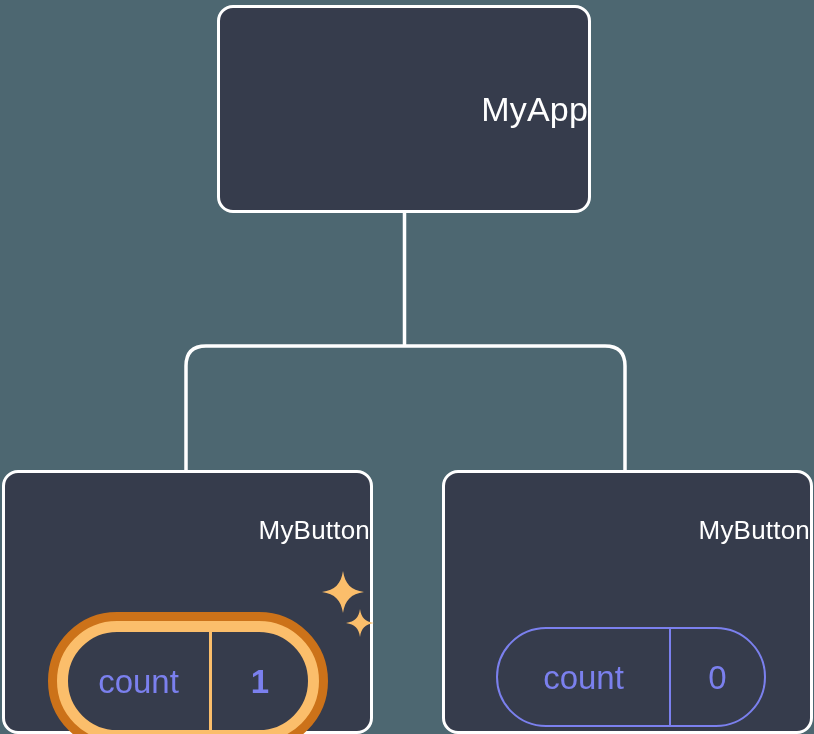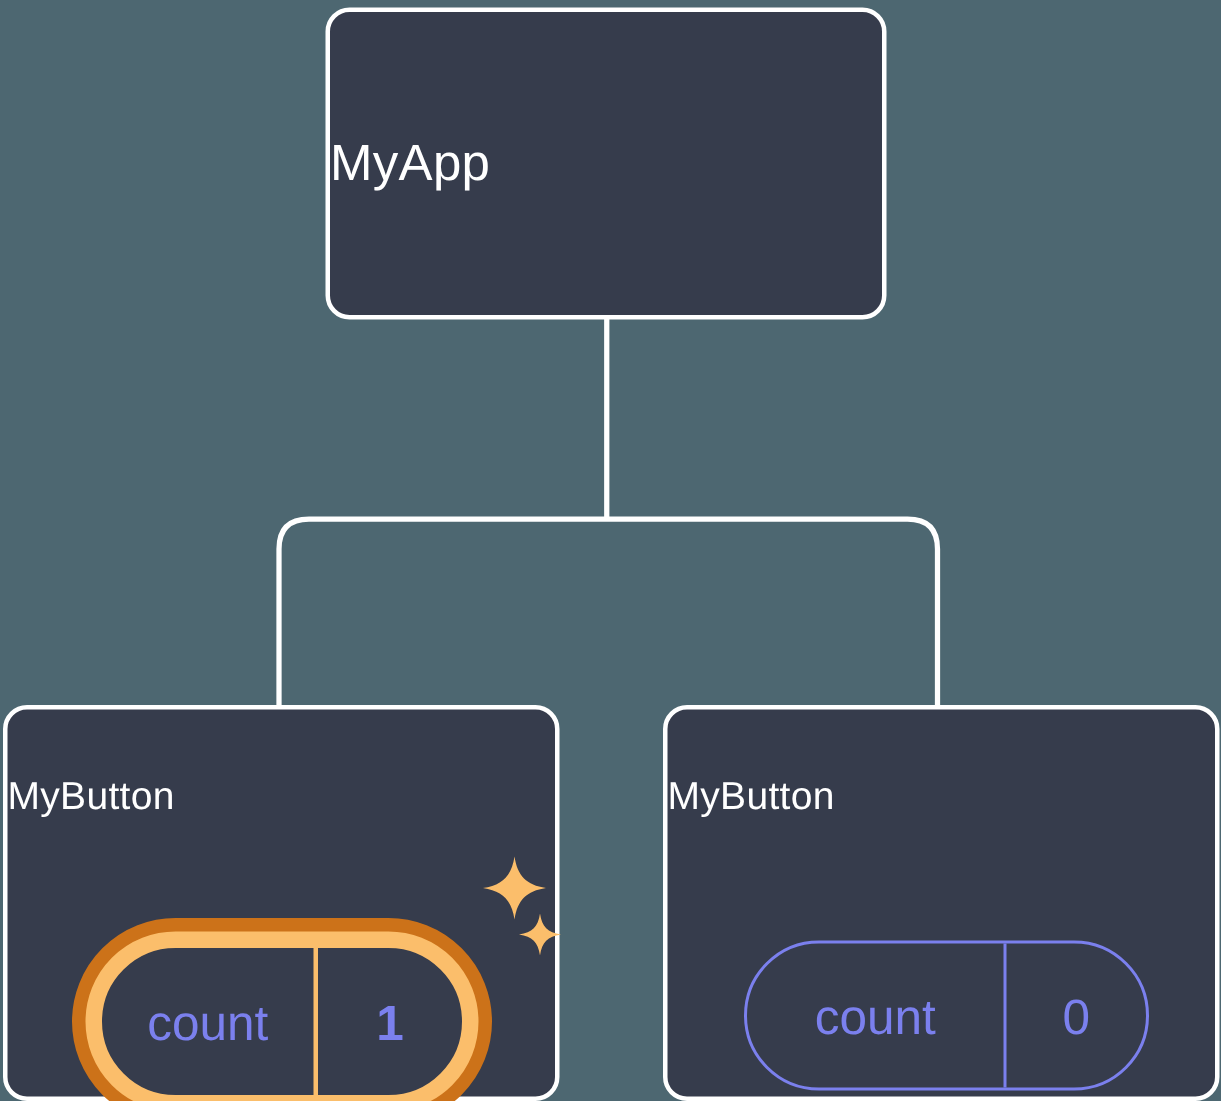--- a/index.html
+++ b/index.html
@@ -33,21 +33,21 @@
 
   
   .node-card {
     position: absolute;
     background: #363c4c;
     border: 3px solid #ffffff;
     border-radius: 16px;
     box-sizing: border-box;
     display: flex;
     flex-direction: column;
-    align-items: flex-start;
+    align-items: flex-end;
   }
   .node-title {
     color: #ffffff;
     font-size: 34px;
     font-weight: 400;
     letter-spacing: 0.2px;
     line-height: 1;
     white-space: nowrap;
   }
 

